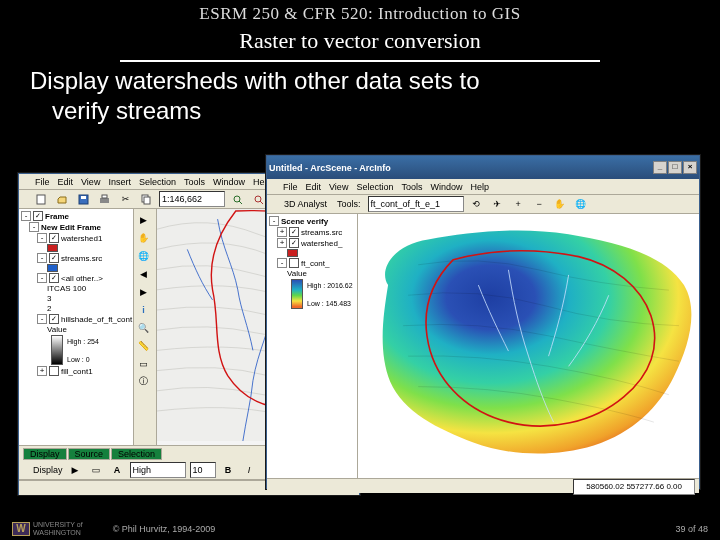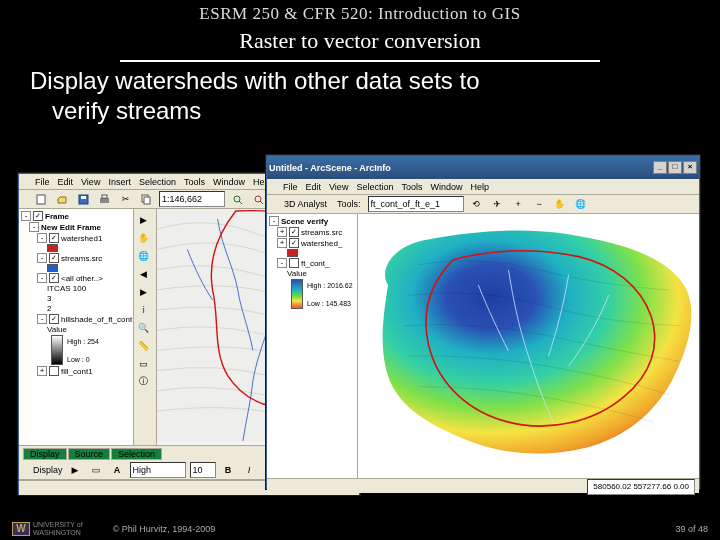--- a/index.html
+++ b/index.html
@@ -516,21 +516,21 @@
           <g stroke="#c9e0ff" stroke-width="0.9" fill="none" opacity="0.9">
             <path d="M150 55 C155 85 160 110 170 140 C178 165 185 185 195 205"></path>
             <path d="M120 70 C130 95 140 115 150 135"></path>
             <path d="M210 60 C205 90 198 115 190 140"></path>
             <path d="M250 80 C240 105 225 130 210 150"></path>
           </g>
         </svg>
       </div>
     </div>
     <div class="statusbar">
-      <span style="float:right; background:#fff; border:1px inset #888; padding:0 5px;">580560.02   557277.66  0.00</span>
+      <span style="float:right; background:#fff; border:1px inset #888; padding:0 12px;">580560.02   557277.66  0.00</span>
     </div>
   </div>
 
 </div>
 
 <div class="footer">
   <span class="wlogo">W</span>
   <span class="uni">
     <span>UNIVERSITY of</span><br><span>WASHINGTON</span>
   </span>

